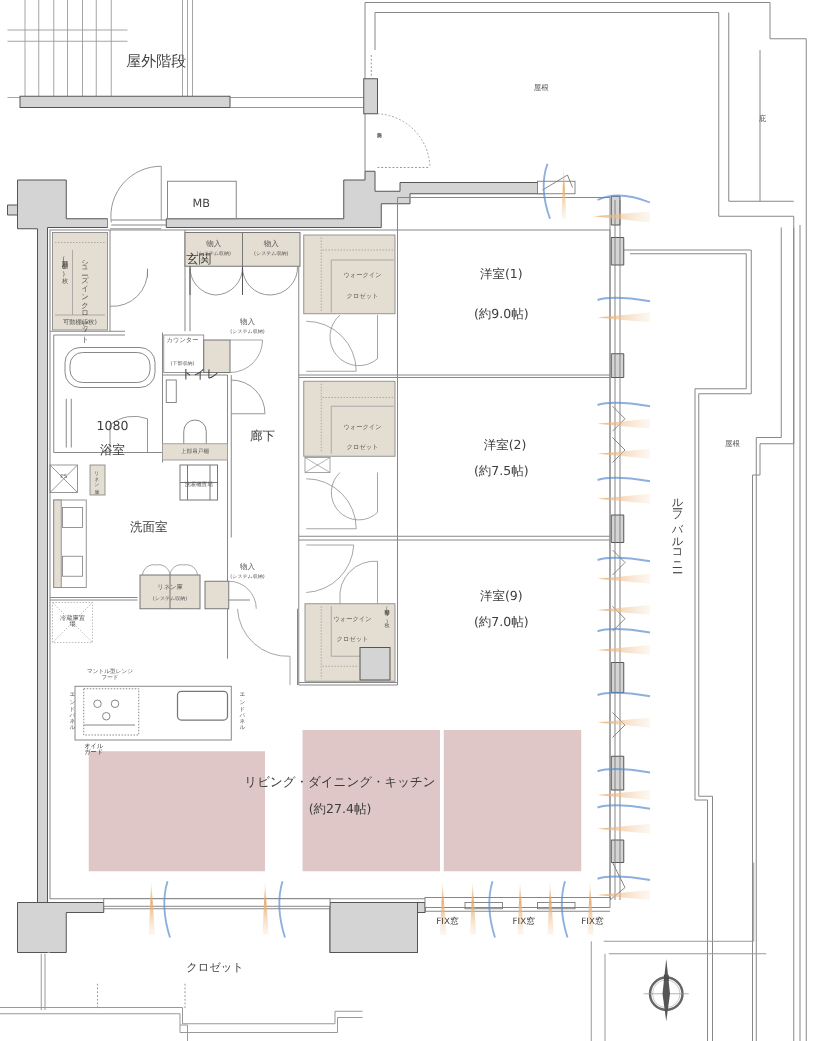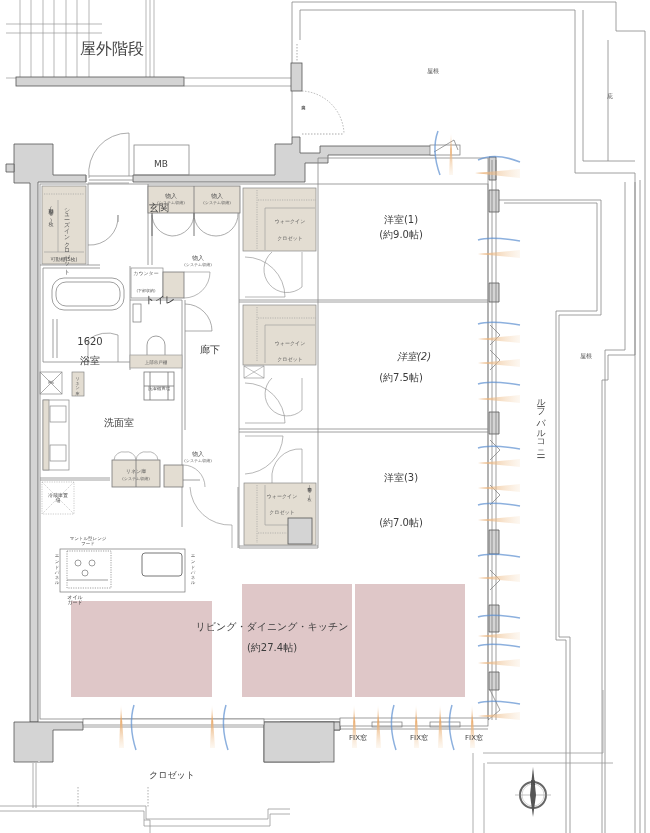--- a/index.html
+++ b/index.html
@@ -320,21 +320,21 @@
   </g>
 
   <g transform="translate(533,795)">
     <circle r="13" fill="none" stroke="#666" stroke-width="2"></circle>
     <circle r="11" fill="none" stroke="#aaa" stroke-width="0.5"></circle>
     <line x1="-18" y1="0" x2="18" y2="0" stroke="#999" stroke-width="0.6"></line>
     <path d="M0,-28 L3,0 L0,22 L-3,0 Z" fill="#555"></path>
   </g>
 </svg>
 
-<div class="lbl c" style="left:112px;top:49px;font-size:16px;">屋外階段</div>
+<div class="lbl c" style="left:125px;top:49px;font-size:12px;">屋外階段</div>
 <div class="lbl c room-sm" style="left:433px;top:71px;">屋根</div>
 <div class="lbl c room-sm" style="left:610px;top:96px;">庇</div>
 <div class="lbl room-xs v" style="left:301px;top:102px;font-size:4px;">防災扉</div>
 <div class="lbl c room-sm" style="left:586px;top:356px;">屋根</div>
 <div class="lbl v" style="left:536px;top:392px;font-size:9px;">ルーフバルコニー</div>
 <div class="lbl c" style="left:172px;top:775px;font-size:9px;">クロゼット</div>
 <div class="lbl c" style="left:161px;top:164px;font-size:9px;">MB</div>
 
 <div class="lbl c room-med" style="left:117px;top:208px;margin-left:42px;">玄関</div>
 <div class="lbl v room-xs" style="left:48px;top:205px;">可動棚(6枚)</div>
@@ -344,21 +344,21 @@
 <div class="lbl c room-sm" style="left:171px;top:196px;">物入</div>
 <div class="lbl c" style="left:171px;top:203px;font-size:4px;color:#555;">(システム収納)</div>
 <div class="lbl c room-sm" style="left:217px;top:196px;">物入</div>
 <div class="lbl c" style="left:217px;top:203px;font-size:4px;color:#555;">(システム収納)</div>
 <div class="lbl c room-sm" style="left:198px;top:258px;">物入</div>
 <div class="lbl c" style="left:198px;top:265px;font-size:4px;color:#555;">(システム収納)</div>
 <div class="lbl c room-xs" style="left:146px;top:273px;">カウンター</div>
 <div class="lbl c" style="left:146px;top:291px;font-size:4px;color:#555;">(下部収納)</div>
 
 <div class="lbl c room-med" style="left:90px;top:330px;margin-top:31px;">浴室</div>
-<div class="lbl c room-med" style="left:90px;top:342px;">1620</div>
+<div class="lbl c room-med" style="left:90px;top:342px;">1080</div>
 <div class="lbl c room-med" style="left:160px;top:300px;">トイレ</div>
 <div class="lbl c" style="left:156px;top:363px;font-size:4.5px;color:#555;">上部吊戸棚</div>
 <div class="lbl c room-med" style="left:210px;top:350px;">廊下</div>
 <div class="lbl c" style="left:159px;top:389px;font-size:4.5px;color:#555;">洗濯機置場</div>
 <div class="lbl c" style="left:51px;top:383px;font-size:4.5px;color:#555;">PS</div>
 <div class="lbl v" style="left:75px;top:374px;font-size:4px;color:#555;">リネン庫</div>
 <div class="lbl c room-med" style="left:119px;top:423px;">洗面室</div>
 <div class="lbl c room-xs" style="left:136px;top:471px;">リネン庫</div>
 <div class="lbl c" style="left:136px;top:479px;font-size:4px;color:#555;">(システム収納)</div>
 <div class="lbl c room-sm" style="left:198px;top:454px;">物入</div>
@@ -372,25 +372,25 @@
 
 <div class="lbl c room-xs" style="left:290px;top:221px;">ウォークイン</div>
 <div class="lbl c room-xs" style="left:290px;top:238px;">クロゼット</div>
 <div class="lbl c room-xs" style="left:290px;top:343px;">ウォークイン</div>
 <div class="lbl c room-xs" style="left:290px;top:359px;">クロゼット</div>
 <div class="lbl c room-xs" style="left:282px;top:496px;">ウォークイン</div>
 <div class="lbl c room-xs" style="left:282px;top:512px;">クロゼット</div>
 <div class="lbl v" style="left:307px;top:484px;font-size:4px;color:#555;">可動棚(4枚)</div>
 
 <div class="lbl c room-med" style="left:401px;top:220px;">洋室(1)</div>
-<div class="lbl c room-med" style="left:401px;top:235px;">(約9.0帖)</div>
-<div class="lbl c room-med" style="left:414px;top:357px;font-style:italic;">洋室(2)</div>
+<div class="lbl c room-med" style="left:401px;top:252px;">(約9.0帖)</div>
+<div class="lbl c room-med" style="left:404px;top:357px;">洋室(2)</div>
 <div class="lbl c room-med" style="left:401px;top:378px;">(約7.5帖)</div>
-<div class="lbl c room-med" style="left:401px;top:478px;">洋室(3)</div>
-<div class="lbl c room-med" style="left:401px;top:499px;margin-top:24px;">(約7.0帖)</div>
+<div class="lbl c room-med" style="left:401px;top:478px;">洋室(9)</div>
+<div class="lbl c room-med" style="left:401px;top:499px;">(約7.0帖)</div>
 
 <div class="lbl c room-med" style="left:272px;top:627px;">リビング・ダイニング・キッチン</div>
 <div class="lbl c room-med" style="left:272px;top:648px;text-align:center;">(約27.4帖)</div>
 
 <div class="lbl c" style="left:358px;top:738px;font-size:7px;">FIX窓</div>
 <div class="lbl c" style="left:419px;top:738px;font-size:7px;">FIX窓</div>
 <div class="lbl c" style="left:474px;top:738px;font-size:7px;">FIX窓</div>
 
 <div class="lbl c" style="left:533px;top:783px;font-size:7px;">N</div>
 

